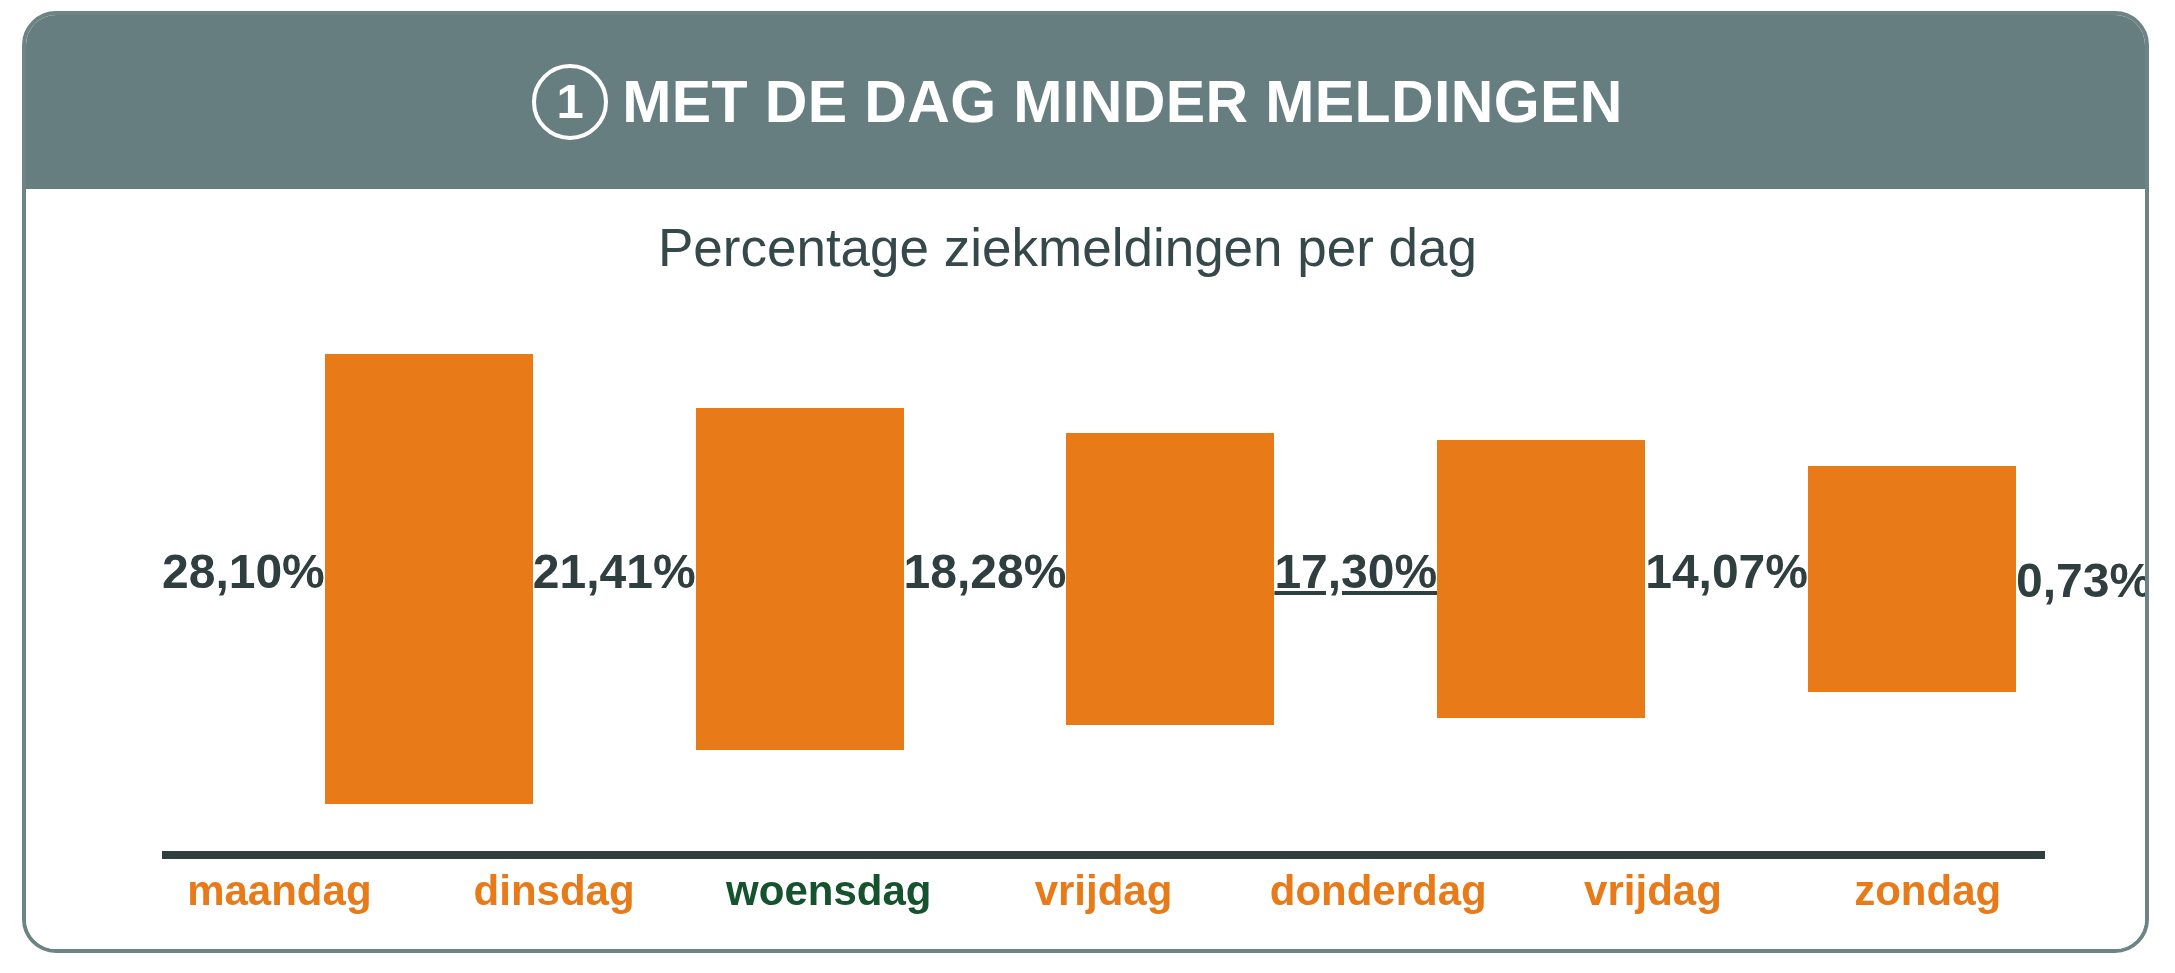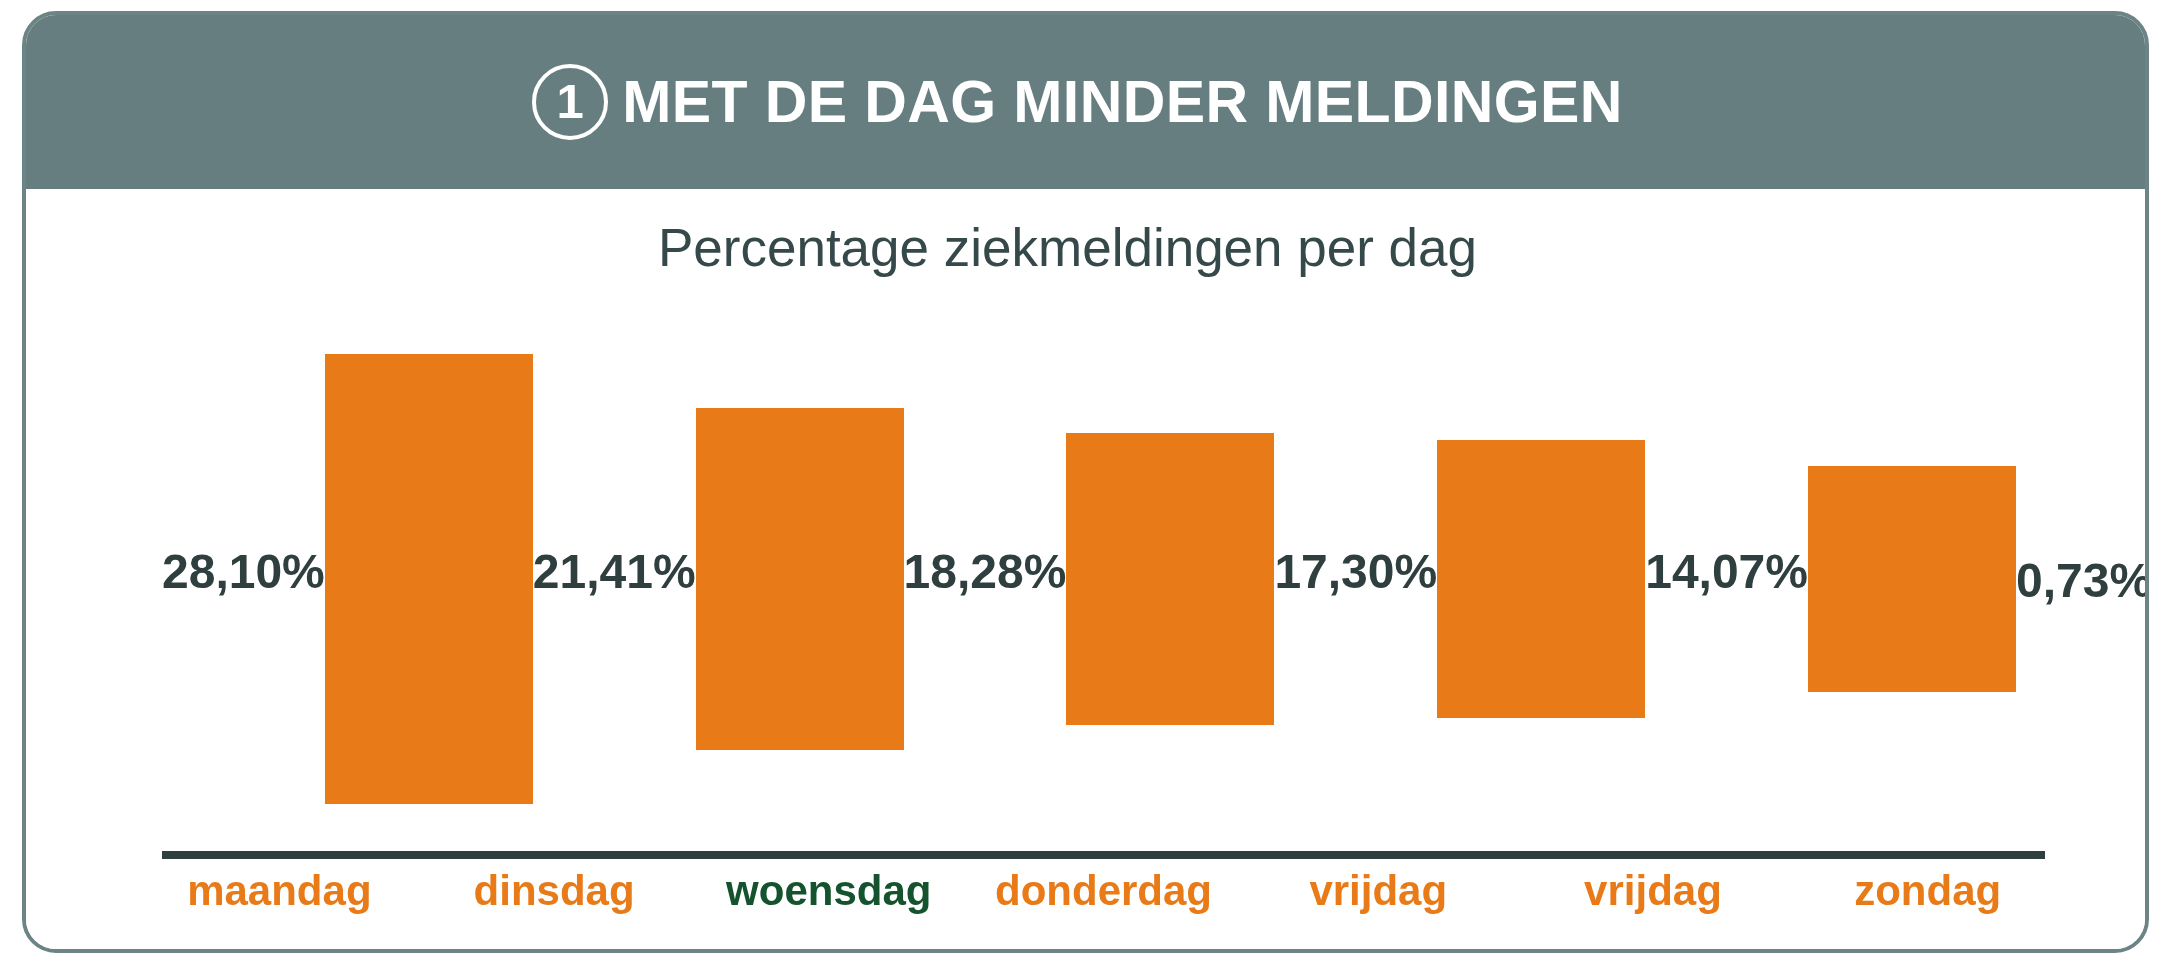--- a/index.html
+++ b/index.html
@@ -196,21 +196,21 @@
           </div>
           <div class="bar-col">
             <div class="bar-value" style="color: rgb(47, 62, 62);">21,41%</div>
             <div class="bar-rect" style="background: rgb(232, 122, 24); height: 342.865px;"></div>
           </div>
           <div class="bar-col">
             <div class="bar-value" style="color: rgb(47, 62, 62);">18,28%</div>
             <div class="bar-rect" style="background: rgb(232, 122, 24); height: 292.74px;"></div>
           </div>
           <div class="bar-col">
-            <div class="bar-value" style="color: rgb(47, 62, 62);">17,30%</div>
+            <div class="bar-value" style="color: rgb(47, 62, 62); text-decoration: underline;">17,30%</div>
             <div class="bar-rect" style="background: rgb(232, 122, 24); height: 277.046px;"></div>
           </div>
           <div class="bar-col">
             <div class="bar-value" style="color: rgb(47, 62, 62);">14,07%</div>
             <div class="bar-rect" style="background: rgb(232, 122, 24); height: 225.32px;"></div>
           </div>
           <div class="bar-col">
             <div class="bar-value" style="color: rgb(47, 62, 62); margin-top: 18px;">0,73%</div>
             <div class="bar-rect" style="background: rgb(232, 122, 24); height: 11.6904px;"></div>
           </div>
@@ -219,22 +219,22 @@
             <div class="bar-rect" style="background: rgb(232, 122, 24); height: 1.76157px;"></div>
           </div>
         </div>
 
       <div class="axis-line" style="background: rgb(47, 62, 62);"></div>
 
       <div class="xlabels">
           <div class="xlabel" style="color: rgb(232, 122, 24);">maandag</div>
           <div class="xlabel" style="color: rgb(232, 122, 24);">dinsdag</div>
           <div class="xlabel" style="color: #14532d;">woensdag</div>
+          <div class="xlabel" style="color: rgb(232, 122, 24);">vrijdag</div>
           <div class="xlabel" style="color: rgb(232, 122, 24);">donderdag</div>
-          <div class="xlabel" style="color: rgb(232, 122, 24);">vrijdag</div>
           <div class="xlabel" style="color: rgb(232, 122, 24);">vrijdag</div>
           <div class="xlabel" style="color: rgb(232, 122, 24);">zondag</div>
         </div>
 
     </div>
 
   </div>
 
 </div>
 

